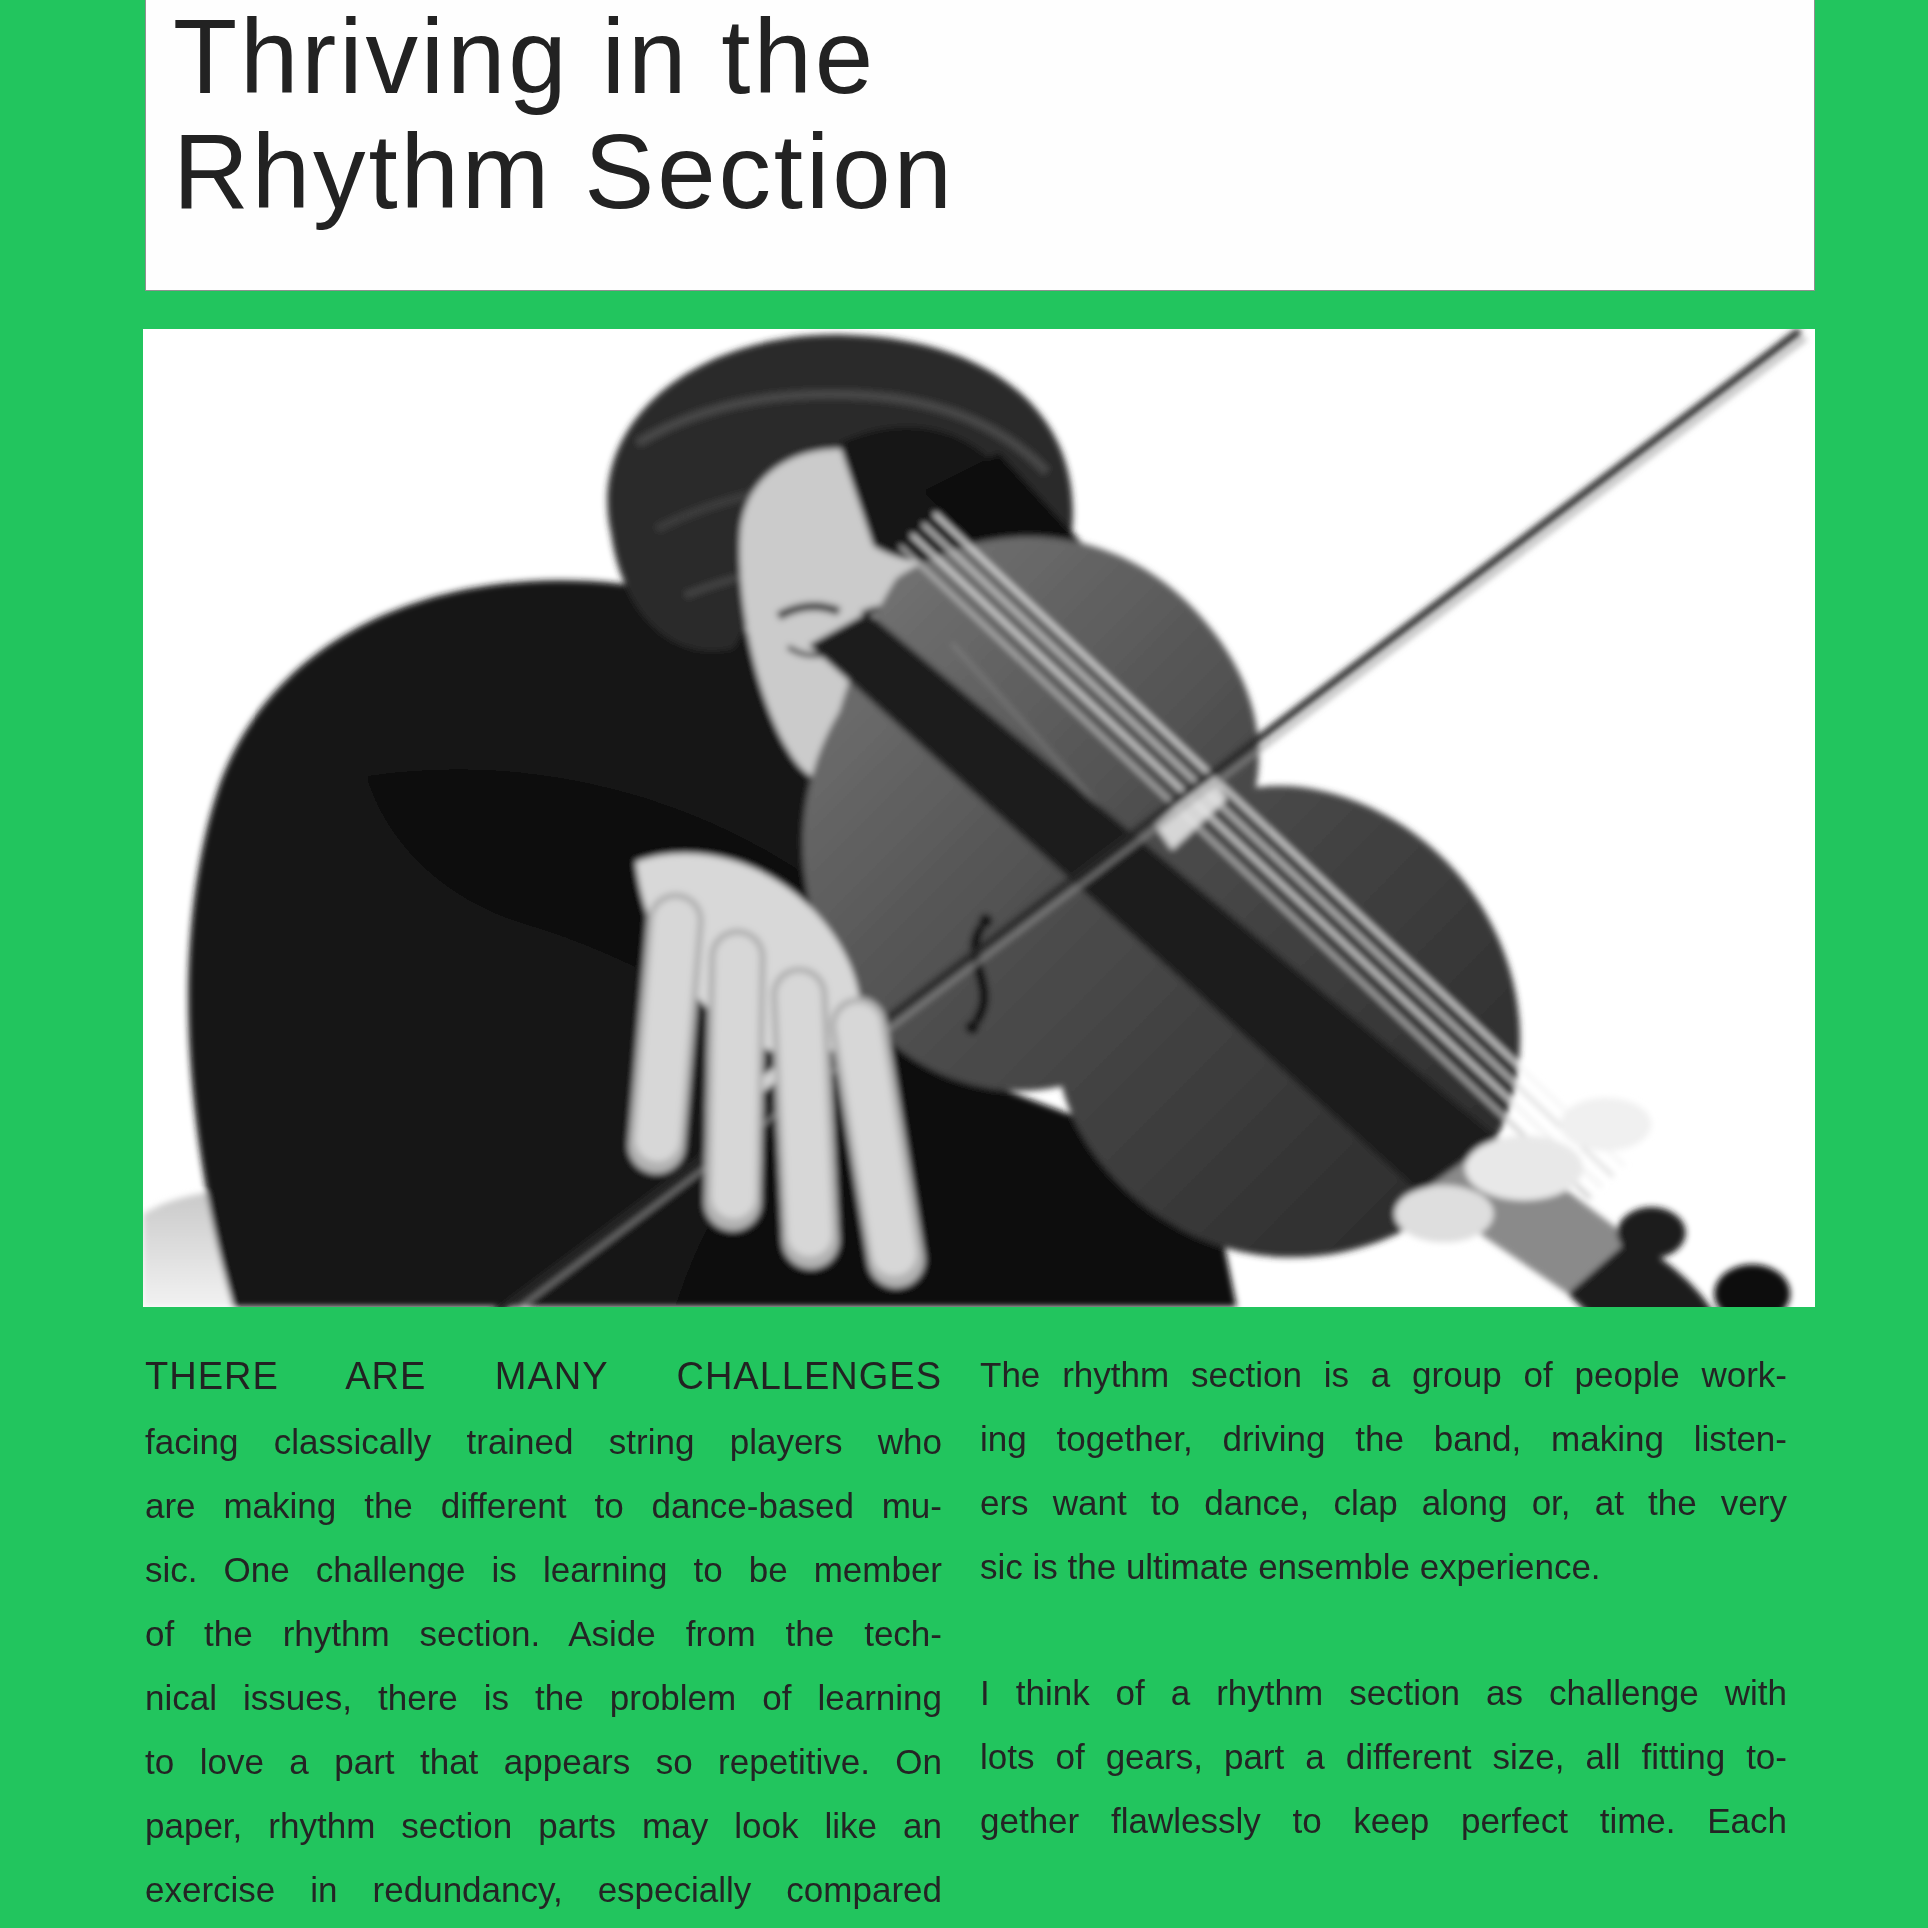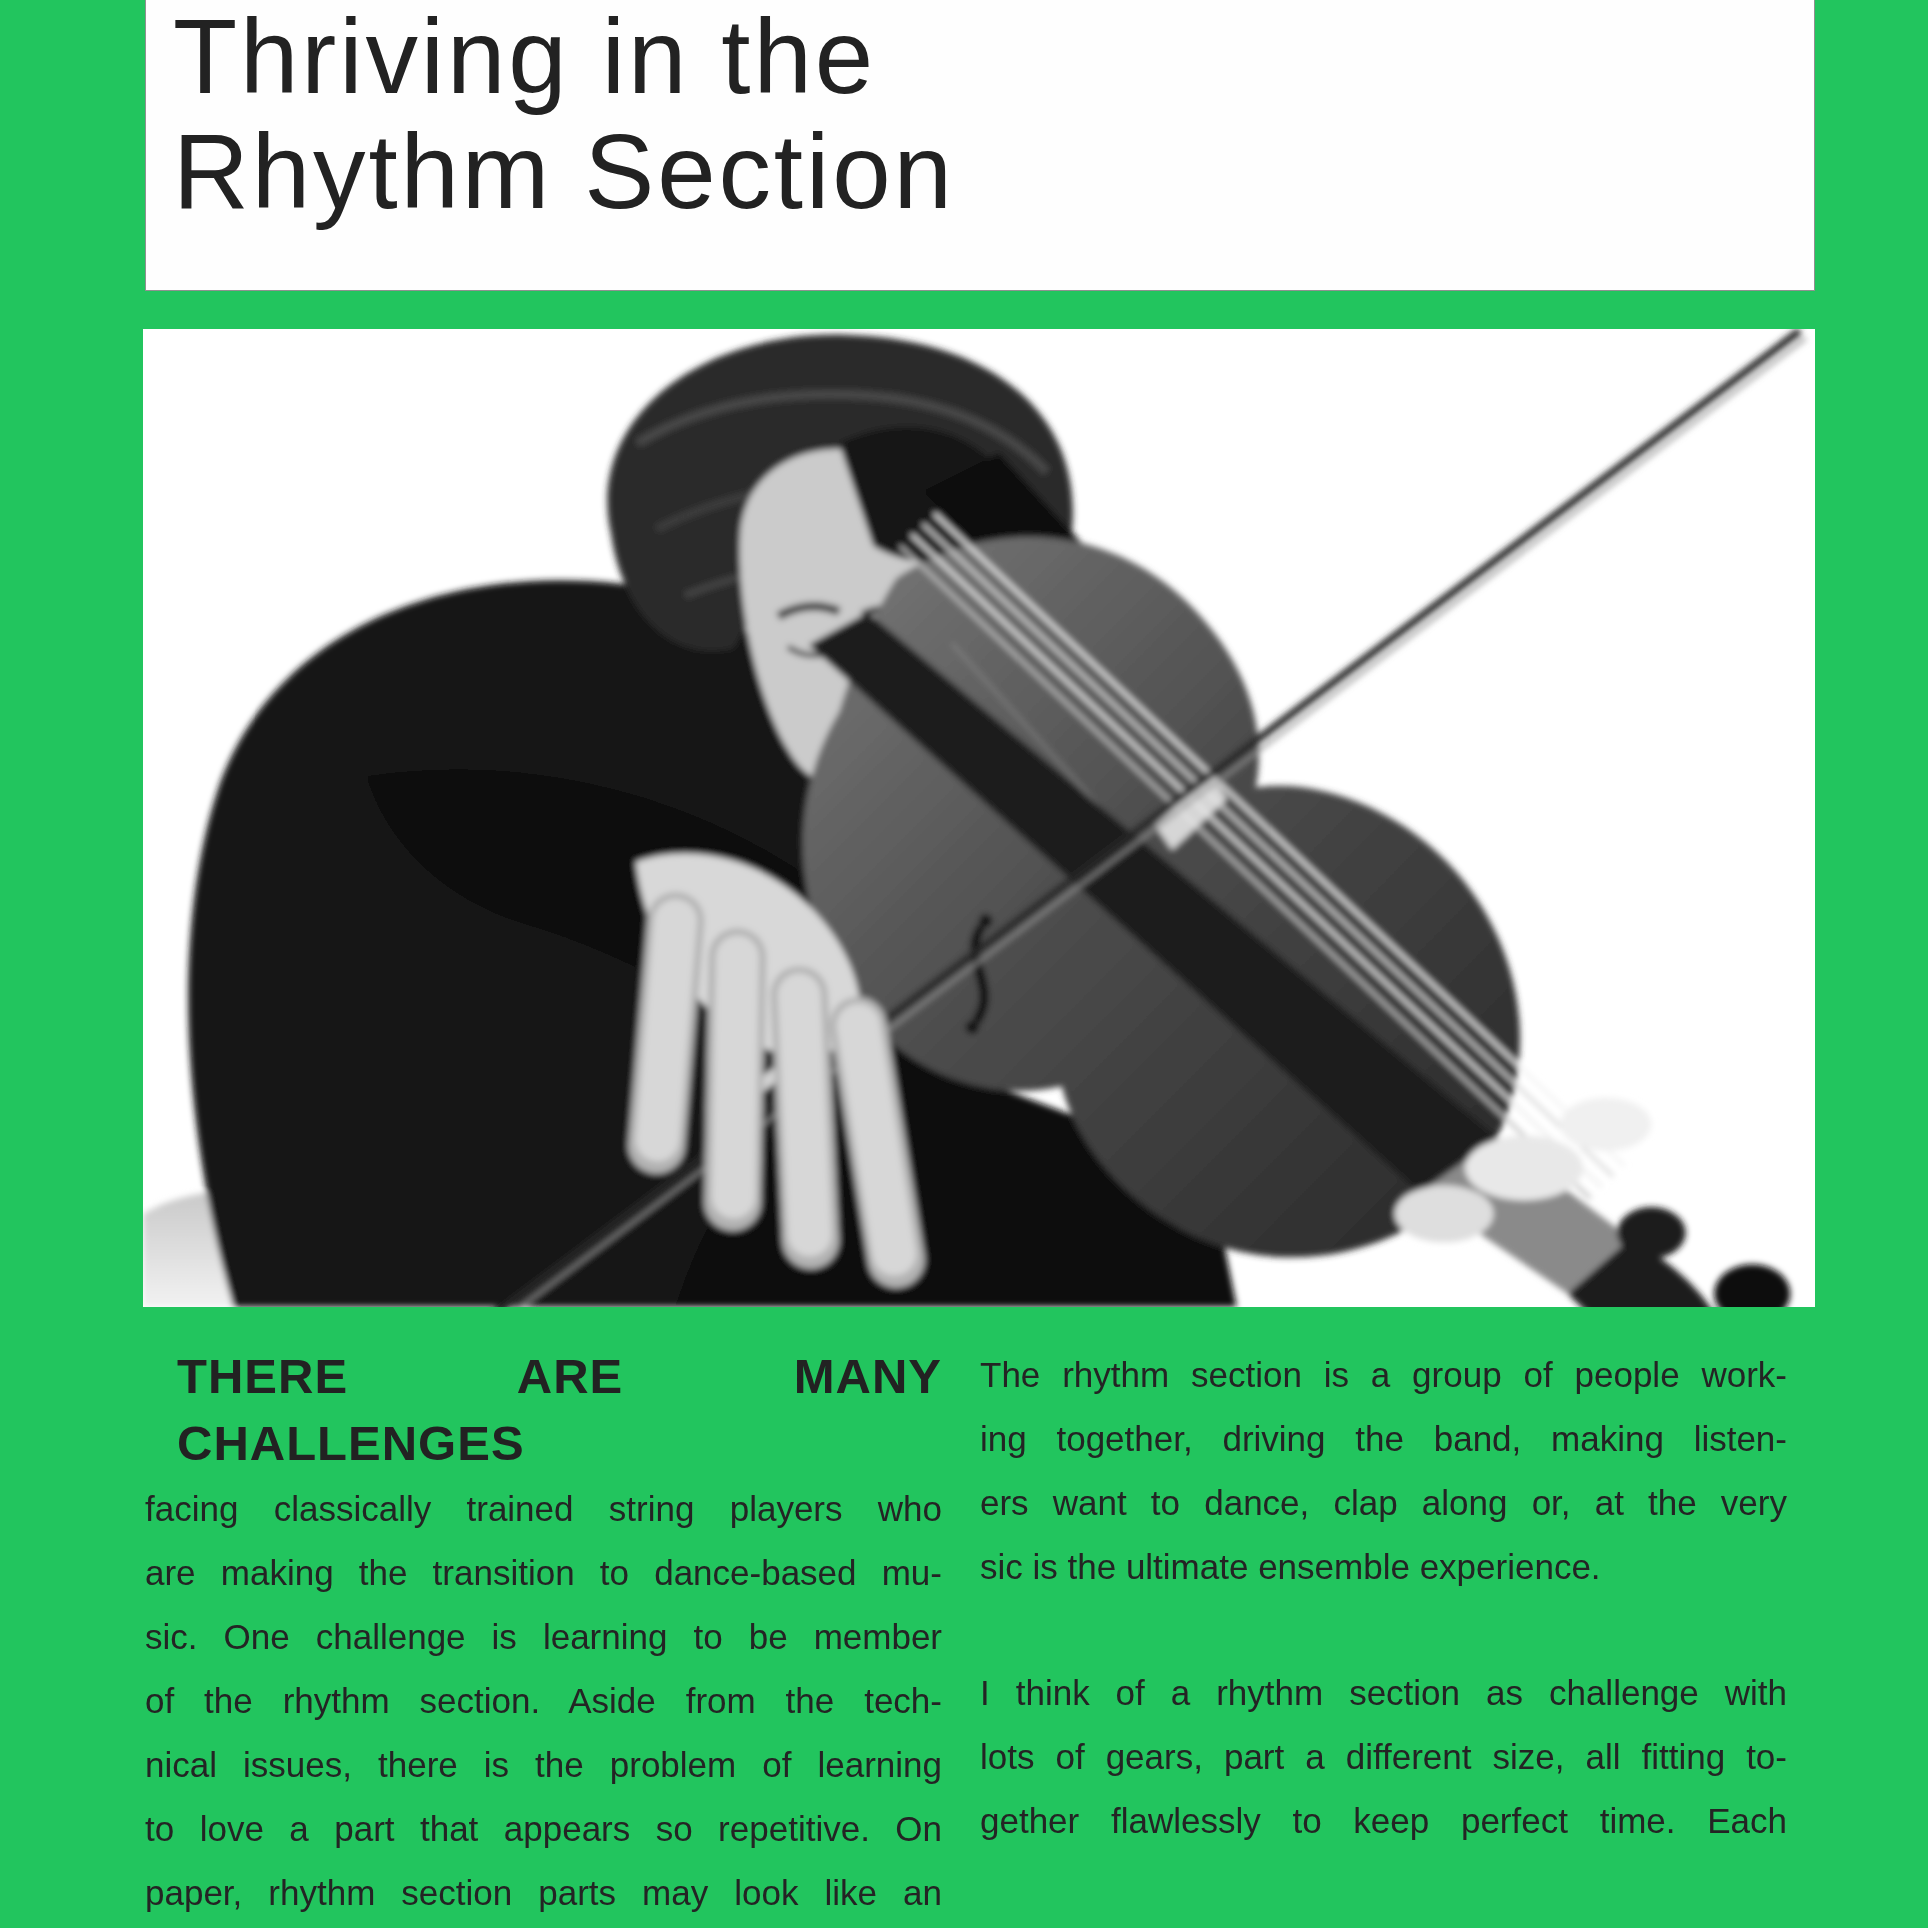--- a/index.html
+++ b/index.html
@@ -23,22 +23,22 @@
   .photo{
     position:absolute;left:143px;top:329px;width:1672px;height:978px;
     overflow:hidden;background:#ffffff;
   }
   .photo svg{display:block;width:100%;height:100%;}
   
   .col{position:absolute;top:1343px;height:586px;overflow:hidden;}
   .col-left{left:145px;width:797px;}
   .col-right{left:980px;width:807px;}
   .lead-in{
-    font-size:49px;line-height:67px;font-weight:700;letter-spacing:1px;
-    color:#222222;text-align:justify;text-align-last:justify;margin-left:32px;
+    font-size:38px;line-height:67px;font-weight:400;letter-spacing:1px;
+    color:#222222;text-align:justify;text-align-last:justify;
   }
   .jline,.lline{
     font-size:35px;line-height:64px;color:#242424;letter-spacing:0px;
   }
   .jline{text-align:justify;text-align-last:justify;}
   .lline{text-align:left;}
   .para-gap{height:62px;}
 </style>
 </head>
 <body>
@@ -147,21 +147,21 @@
           <line x1="690" y1="700" x2="701" y2="952"></line>
           <line x1="752" y1="732" x2="790" y2="972"></line>
         </g>
       </g>
     </svg>
   </div>
 
   <div class="col col-left">
     <div class="lead-in">THERE ARE MANY CHALLENGES</div>
     <div class="jline">facing classically trained string players who</div>
-    <div class="jline">are making the transition to dance-based mu-</div>
+    <div class="jline">are making the different to dance-based mu-</div>
     <div class="jline">sic. One challenge is learning to be member</div>
     <div class="jline">of the rhythm section. Aside from the tech-</div>
     <div class="jline">nical issues, there is the problem of learning</div>
     <div class="jline">to love a part that appears so repetitive. On</div>
     <div class="jline">paper, rhythm section parts may look like an</div>
     <div class="jline">exercise in redundancy, especially compared</div>
 
   </div>
 
   <div class="col col-right">

